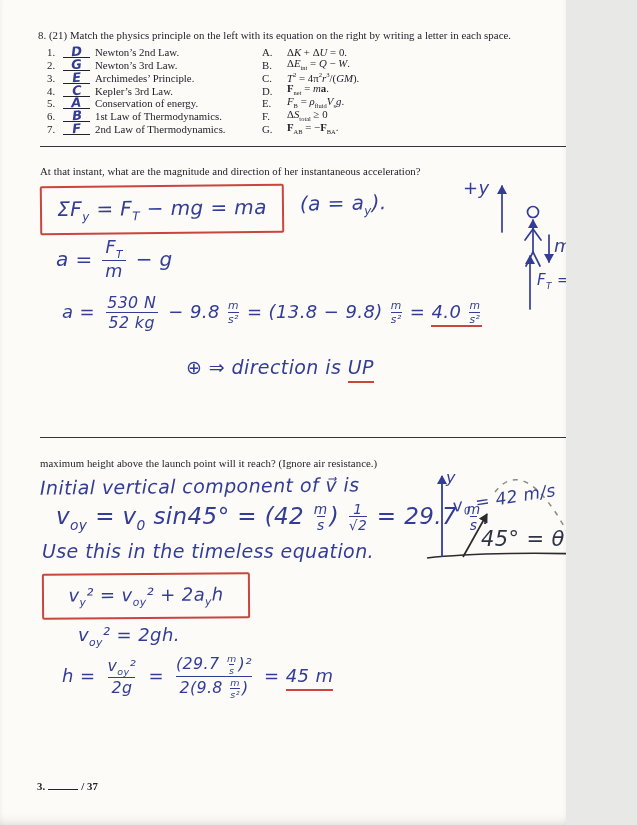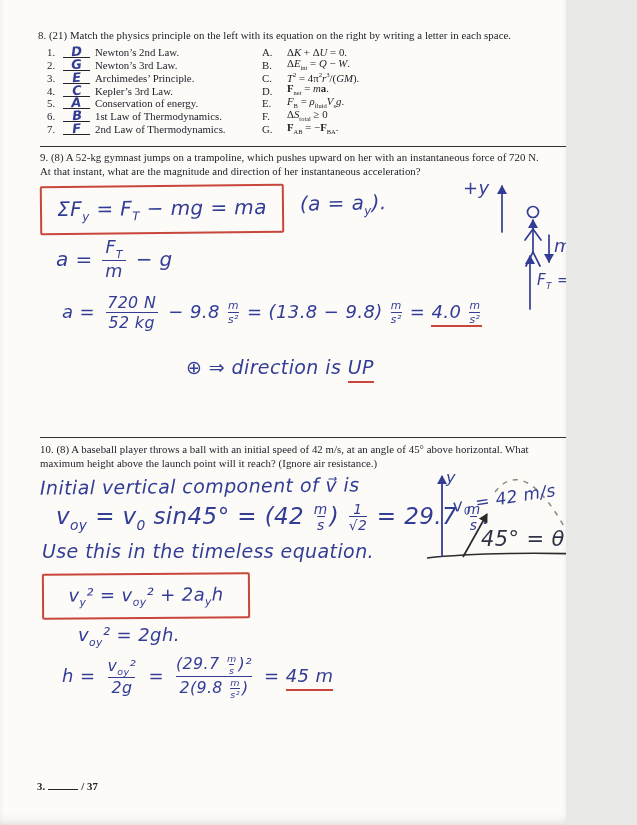--- a/index.html
+++ b/index.html
@@ -113,33 +113,32 @@
         <span>Δ<i>S</i><sub>total</sub> ≥ 0</span>
       </div>
     <div class="q8row">
         <span class="eqletter">G.</span>
         <span><b>F</b><sub>AB</sub> = −<b>F</b><sub>BA</sub>.</span>
       </div>
   </div>
 
   <div class="hrule" style="top:146px;"></div>
 
-  <div class="abs ptext" style="left:40px;top:151px;">9. (8)  A 52-kg gymnast jumps on a trampoline, which pushes upward on her with an instantaneous force of 720 N.</div>
   <div class="abs ptext" style="left:40px;top:165px;">At that instant, what are the magnitude and direction of her instantaneous acceleration?</div>
 
   <div class="hw redbox" style="left:40px;top:185px;width:240px;height:45px;font-size:20px;transform:rotate(-0.6deg);">
     <span>ΣF<sub>y</sub> = F<sub>T</sub> − mg = ma</span>
   </div>
   <div class="hw" style="left:300px;top:191px;font-size:20px;transform:rotate(-1deg);">(a = a<sub>y</sub>).</div>
   <div class="hw" style="left:56px;top:238px;font-size:20px;">a = <span class="fr">
         <span class="fn">F<sub>T</sub></span>
         <span class="fd">m</span>
       </span> − g</div>
   <div class="hw" style="left:62px;top:294px;font-size:18px;">a = <span class="fr">
-        <span class="fn">720 N</span>
+        <span class="fn">530 N</span>
         <span class="fd">52 kg</span>
       </span> − 9.8 <span class="fs">
         <span class="fn">m</span>
         <span class="fd">s²</span>
       </span> = (13.8 − 9.8) <span class="fs">
         <span class="fn">m</span>
         <span class="fd">s²</span>
       </span> = <span class="redline">4.0 <span class="fs">
           <span class="fn">m</span>
           <span class="fd">s²</span>
@@ -163,21 +162,20 @@
       <line x1="101" y1="63" x2="101" y2="90" marker-end="url(#mb1)"></line>
       <line x1="82" y1="137" x2="82" y2="84" marker-end="url(#mb1)"></line>
     </g>
   </svg>
   <div class="hw" style="left:463px;top:177px;font-size:18px;">+y</div>
   <div class="hw" style="left:554px;top:235px;font-size:18px;">mg</div>
   <div class="hw" style="left:537px;top:271px;font-size:15px;">F<sub>T</sub> = 720 N</div>
 
   <div class="hrule" style="top:437px;"></div>
 
-  <div class="abs ptext" style="left:40px;top:443px;">10. (8)  A baseball player throws a ball with an initial speed of 42 m/s, at an angle of 45° above horizontal. What</div>
   <div class="abs ptext" style="left:40px;top:457px;">maximum height above the launch point will it reach? (Ignore air resistance.)</div>
 
   <div class="hw" style="left:40px;top:475px;font-size:19px;transform:rotate(-0.6deg);">Initial vertical component of v⃗ is</div>
   <div class="hw" style="left:56px;top:502px;font-size:23px;">v<sub>oy</sub> = v<sub>0</sub> sin45° = (42 <span class="fs">
         <span class="fn">m</span>
         <span class="fd">s</span>
       </span>) <span class="fs">
         <span class="fn">1</span>
         <span class="fd">√2</span>
       </span> = 29.7 <span class="fs">

